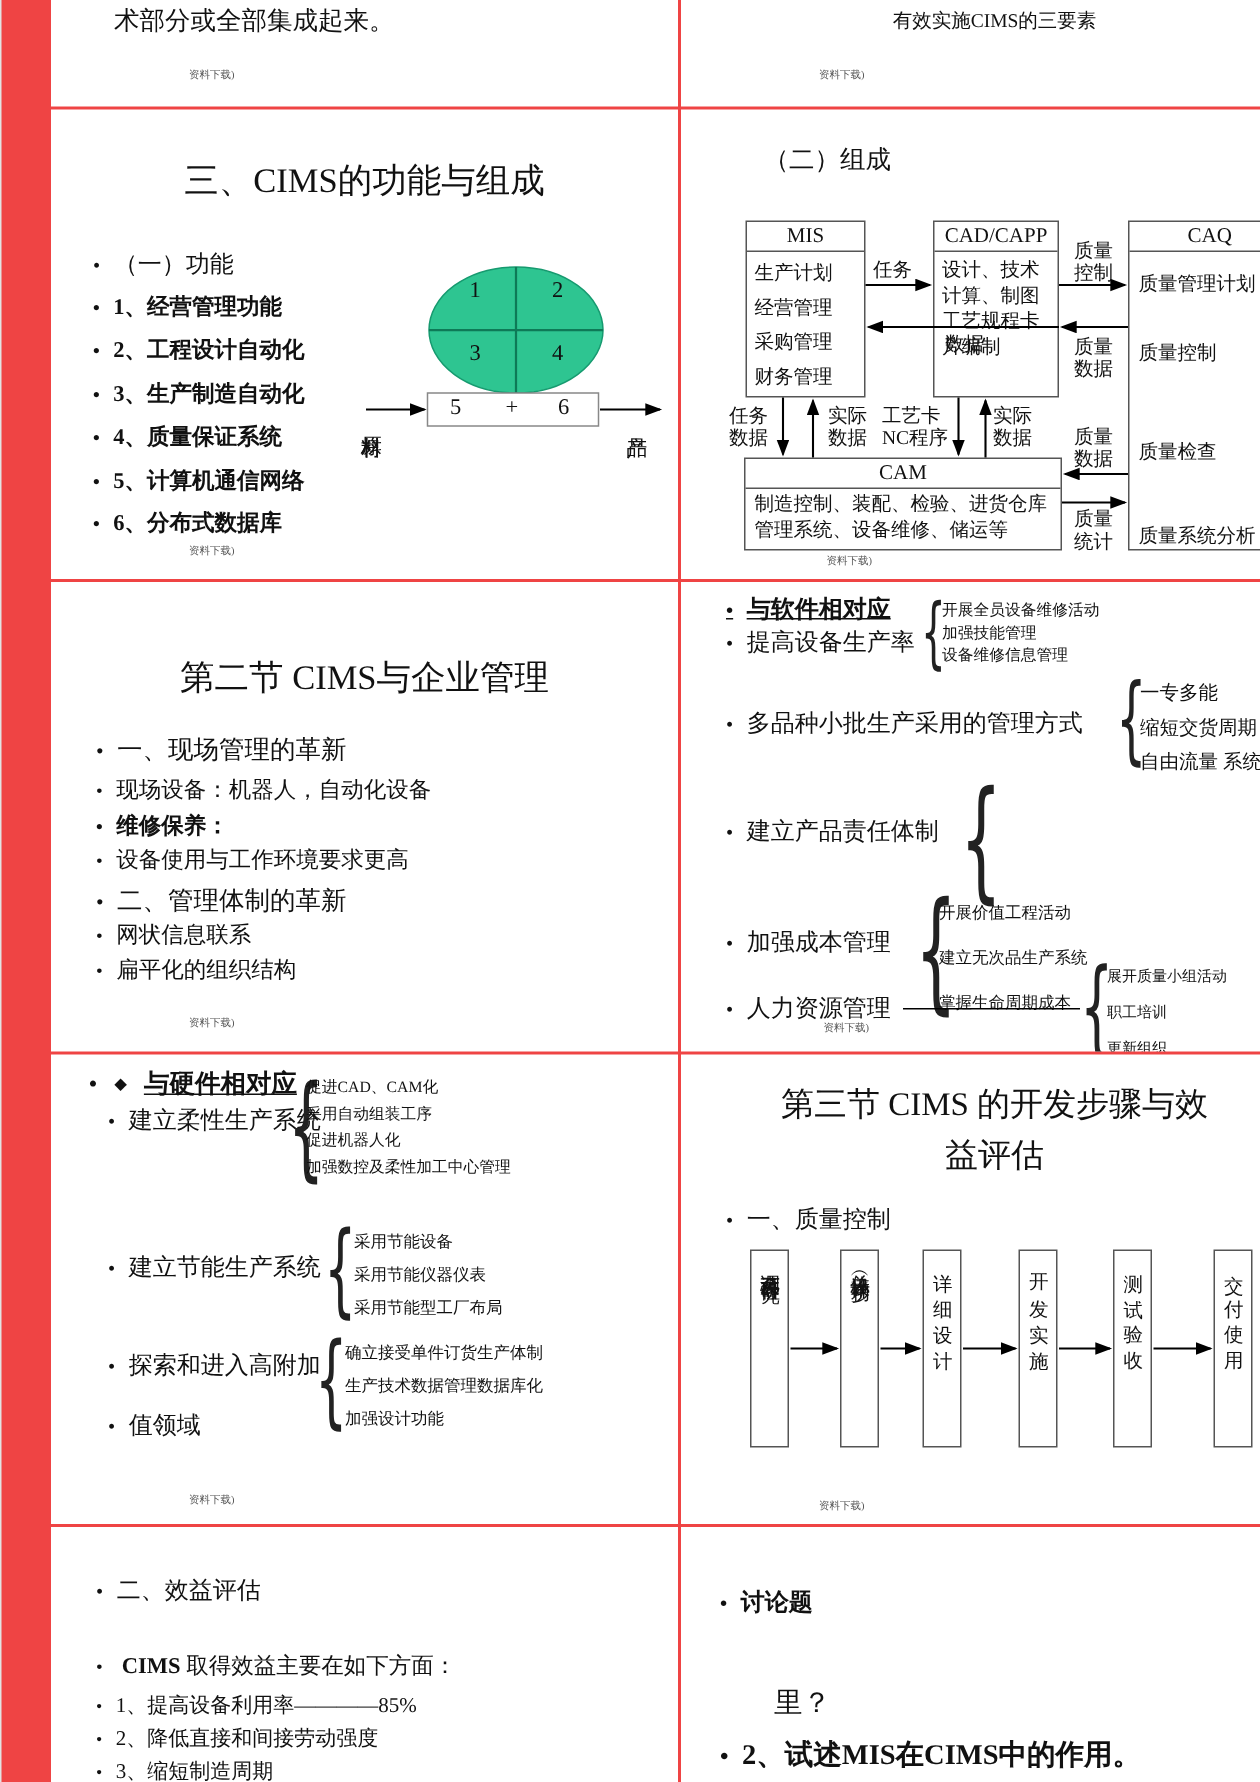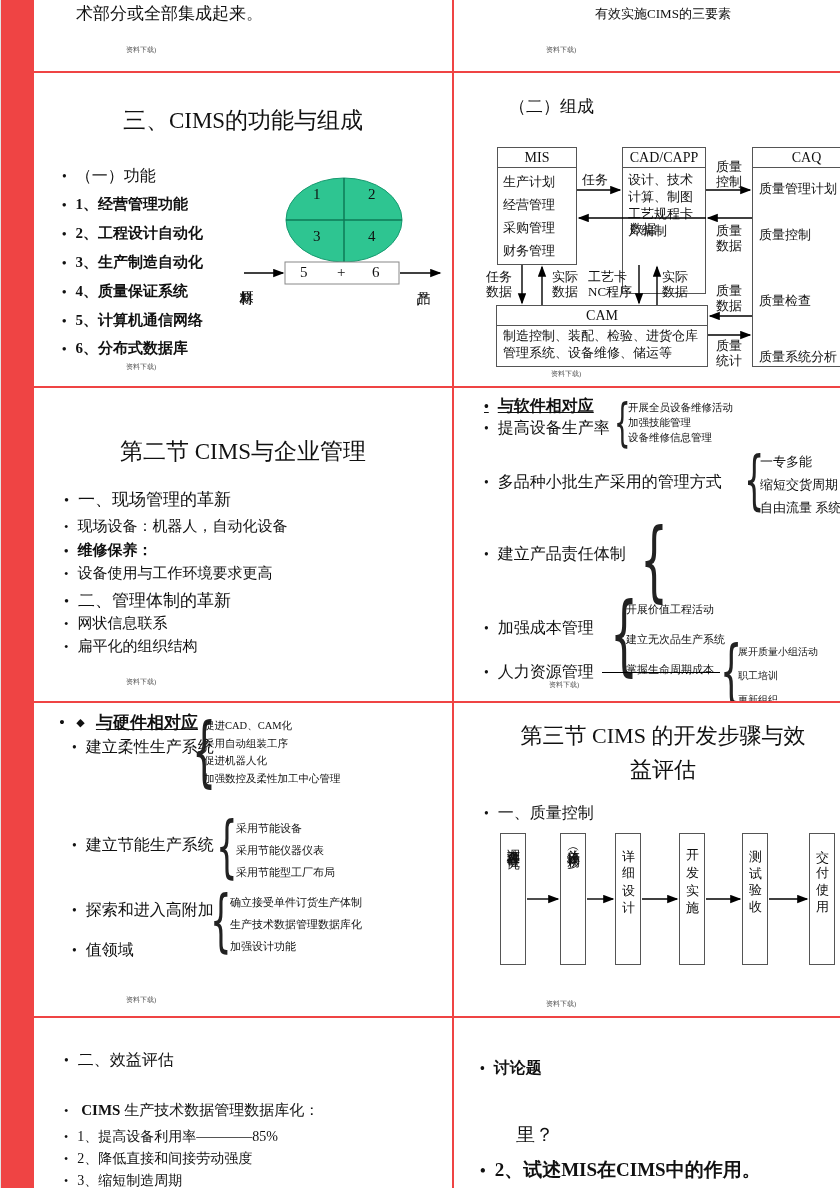--- a/index.html
+++ b/index.html
@@ -84,21 +84,21 @@
     <div class="box" style="left:43px;top:74px;width:80px;height:118px;">
       <div class="boxtitle">MIS</div>
       <div class="t13" style="padding:2px 0 0 5px;line-height:23px;">
         <div>生产计划</div>
         <div>经营管理</div>
         <div>采购管理</div>
         <div>财务管理</div>
       </div>
     </div>
 
-    <div class="box" style="left:168px;top:74px;width:84px;height:147px;">
+    <div class="box" style="left:168px;top:74px;width:84px;height:118px;">
       <div class="boxtitle">CAD/CAPP</div>
       <div class="t13" style="padding:3px 2px 0 5px;line-height:17px;">设计、技术计算、制图工艺规程卡片编制</div>
     </div>
 
     <div class="box" style="left:298px;top:74px;width:109px;height:220px;">
       <div class="boxtitle">CAQ</div>
       <div class="abs t13" style="left:6px;top:32px;">质量管理计划</div>
       <div class="abs t13" style="left:6px;top:78px;">质量控制</div>
       <div class="abs t13" style="left:6px;top:144px;">质量检查</div>
       <div class="abs t13" style="left:6px;top:200px;">质量系统分析</div>
@@ -263,21 +263,21 @@
       <line x1="188" y1="196" x2="223" y2="196" stroke="#000" stroke-width="1.4" marker-end="url(#ahC)"></line>
       <line x1="252" y1="196" x2="286" y2="196" stroke="#000" stroke-width="1.4" marker-end="url(#ahC)"></line>
       <line x1="315" y1="196" x2="353" y2="196" stroke="#000" stroke-width="1.4" marker-end="url(#ahC)"></line>
     </svg>
     <div class="abs ft" style="left:92px;top:296px;">资料下载)</div>
   </div>
 
   <div class="cell">
     <div class="abs bul t16" style="left:30px;top:32px;">二、效益评估</div>
     <div class="abs bul t15" style="left:30px;top:83px;">
-      <span class="b">CIMS</span><span> 生产技术数据管理数据库化：</span>
+      <span class="b">CIMS</span><span> 取得效益主要在如下方面：</span>
     </div>
     <div class="abs bul t14" style="left:30px;top:110px;">1、提高设备利用率————85%</div>
     <div class="abs bul t14" style="left:30px;top:132px;">2、降低直接和间接劳动强度</div>
     <div class="abs bul t14" style="left:30px;top:154px;">3、缩短制造周期</div>
   </div>
 
   <div class="cell">
     <div class="abs bul t16 b" style="left:26px;top:40px;">讨论题</div>
     <div class="abs t19" style="left:62px;top:104px;">里？</div>
     <div class="abs bul t19 b" style="left:26px;top:139px;">2、试述MIS在CIMS中的作用。</div>

